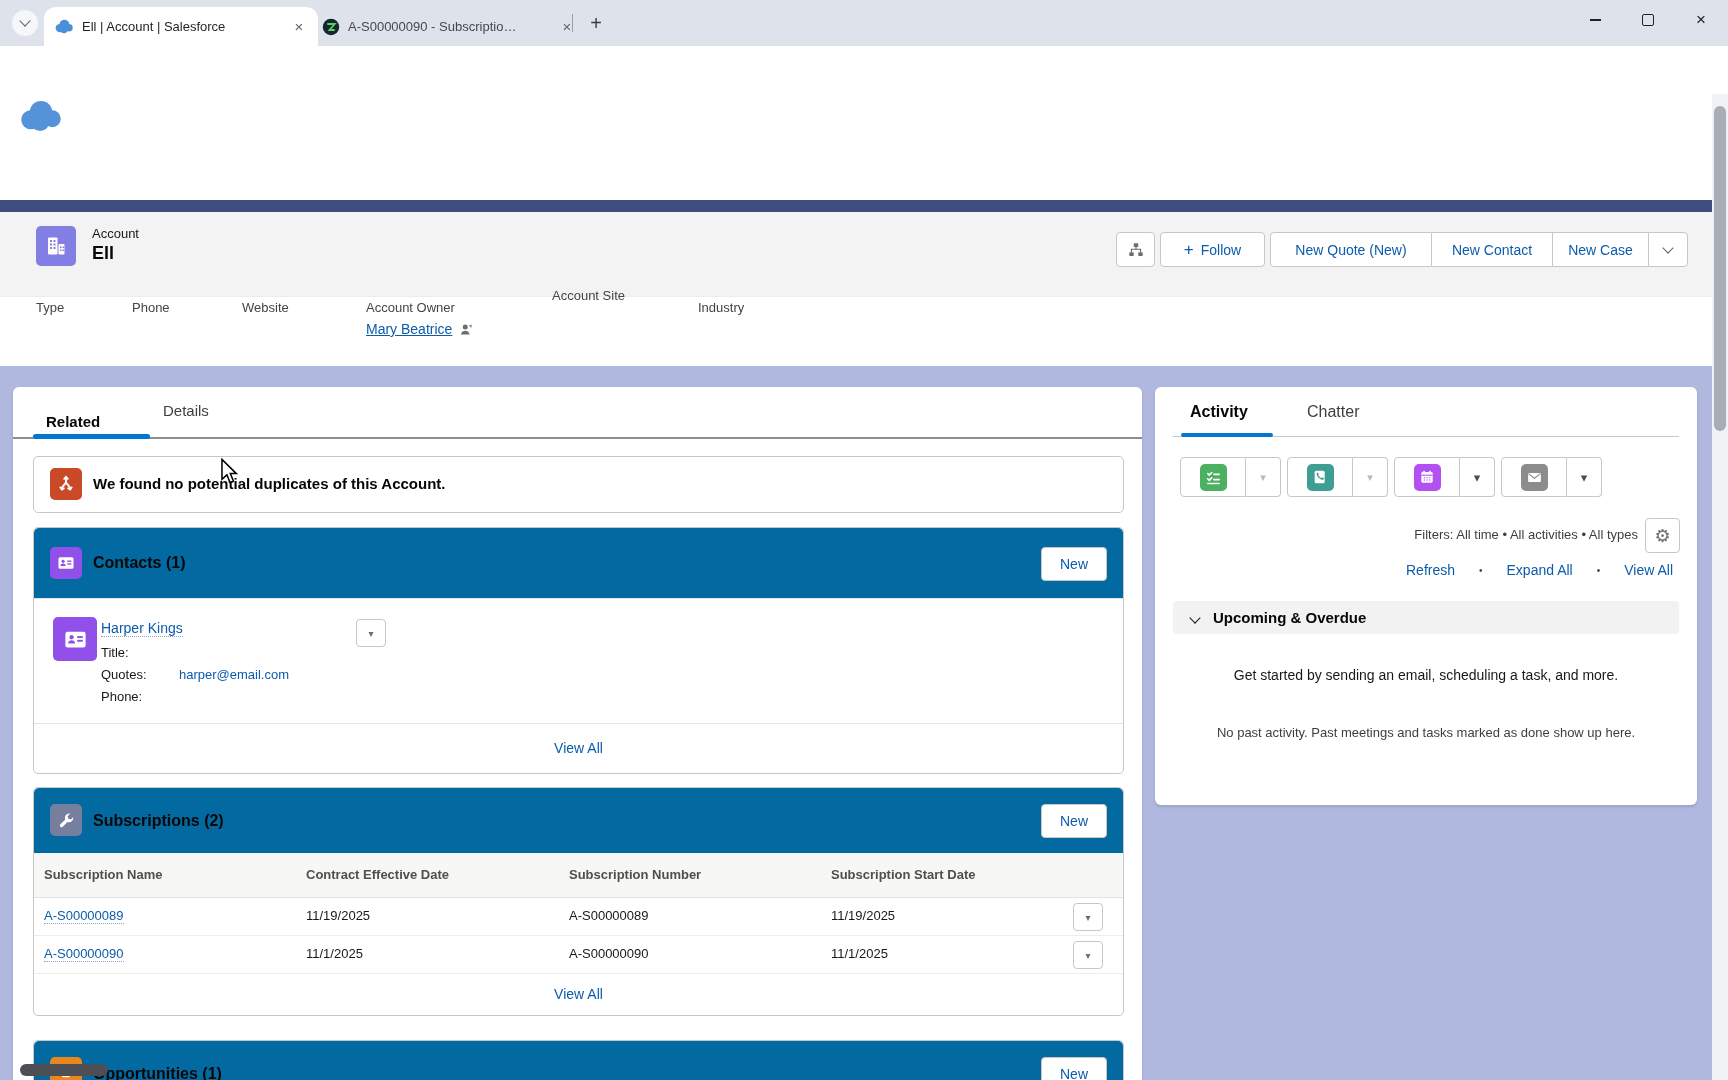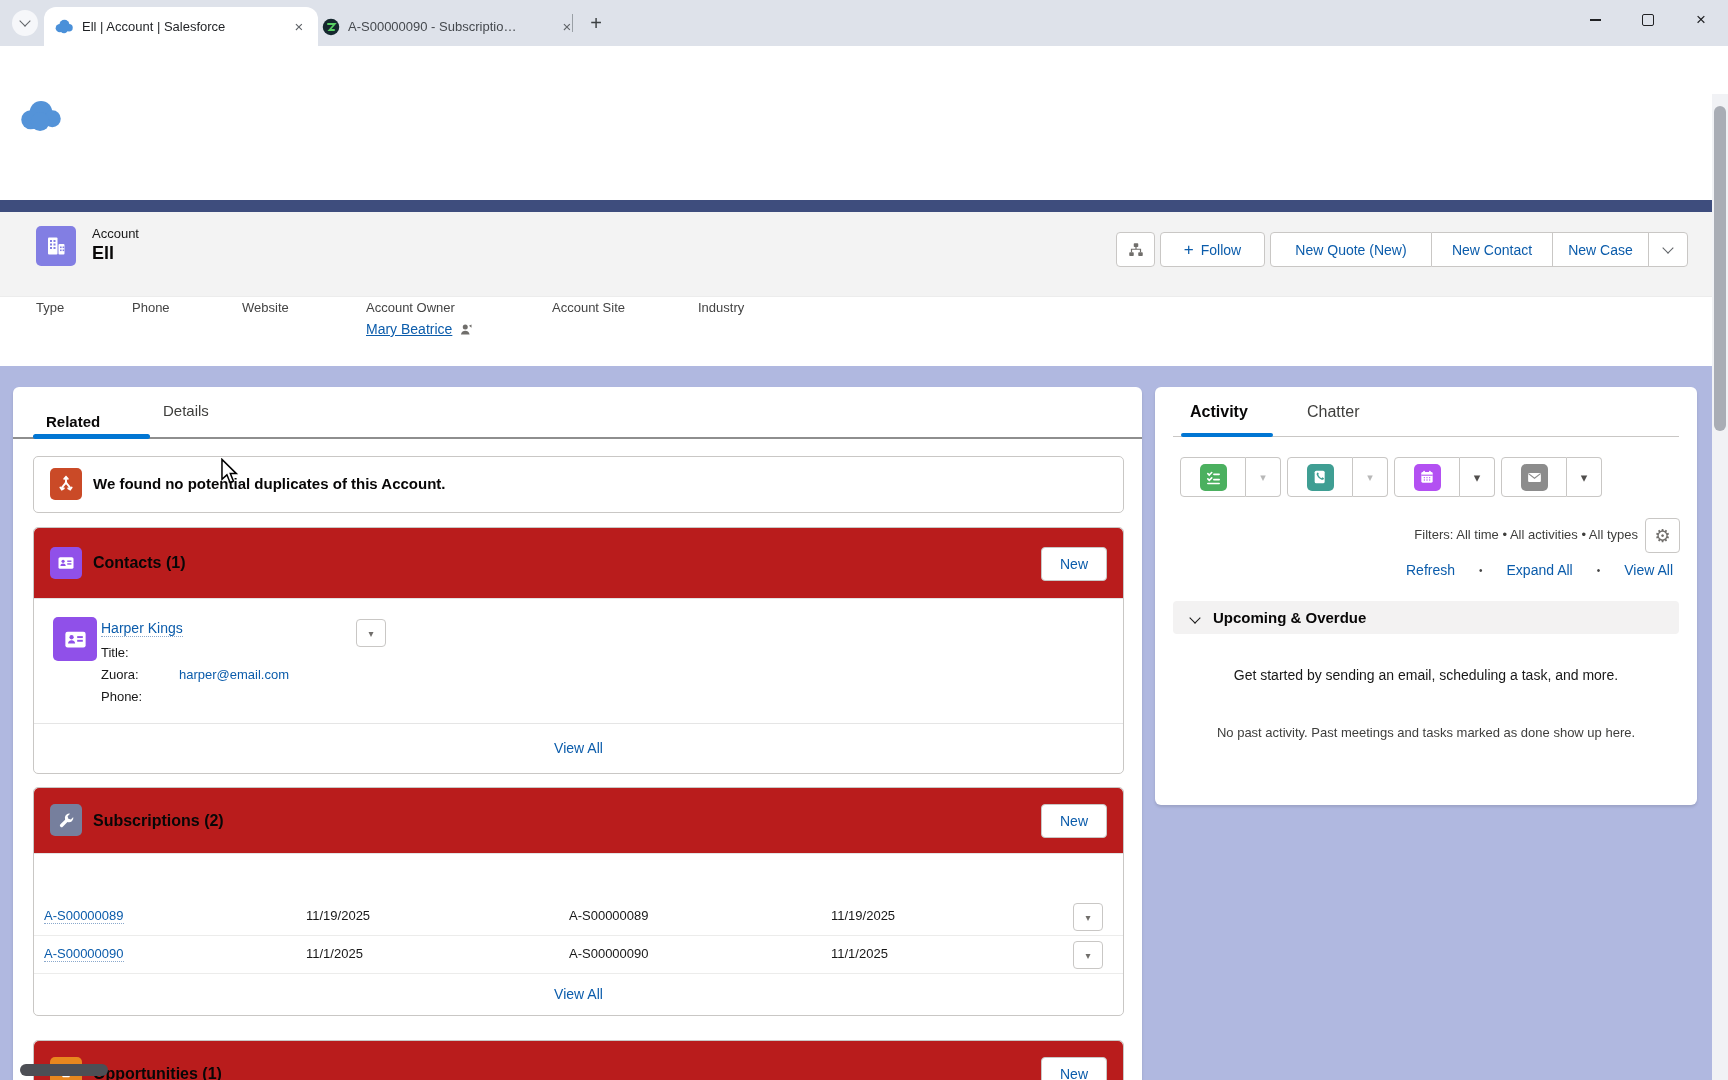--- a/index.html
+++ b/index.html
@@ -33,21 +33,21 @@
   .asterisk{color:#5a6ee0;font-style:normal;margin-right:4px;}
   
   .strip{left:0;top:200px;width:1728px;height:12px;background:#3e4d7d;}
   .accthdr{left:0;top:212px;width:1728px;height:154px;background:#fff;}
   .accthdr .grayzone{left:0;top:0;width:1728px;height:84px;background:#f3f3f3;border-bottom:1px solid #ececec;}
   .sfbtn{height:33px;border:1px solid #c9c7c5;border-radius:4px;background:#fff;color:#0b5cab;font-size:14px;display:flex;align-items:center;justify-content:center;}
   .fieldlabel{font-size:13px;color:#444;}
   
   .card{background:#fff;border-radius:6px;box-shadow:0 2px 3px rgba(0,0,0,.12);}
   .inner-card{position:absolute;border:1px solid #c9c7c5;border-radius:5px;background:#fff;}
-  .sec-hdr{position:absolute;left:0;top:0;right:0;background:#b91c1c;border-bottom:1px solid #e3e3e3;border-radius:5px 5px 0 0;}
+  .sec-hdr{position:absolute;left:0;top:0;right:0;background:#0369a1;border-bottom:1px solid #e3e3e3;border-radius:5px 5px 0 0;}
   .icontile{position:absolute;border-radius:5px;display:flex;align-items:center;justify-content:center;}
   .sec-title{font-size:16px;font-weight:700;color:#080707;}
   .newbtn{position:absolute;width:64px;height:32px;border:1px solid #c9c7c5;border-radius:4px;background:#fff;color:#0b5cab;font-size:14px;display:flex;align-items:center;justify-content:center;}
   .lnk{color:#0b5cab;text-decoration:none;}
   .dotlnk{color:#0b5cab;border-bottom:1px dotted #8aa8cc;}
   .ddbtn{position:absolute;width:28px;height:26px;border:1px solid #c9c7c5;border-radius:4px;background:#fff;color:#706e6b;font-size:10px;display:flex;align-items:center;justify-content:center;}
   .colhdr{font-size:13px;font-weight:700;color:#514f4d;}
   .cell{font-size:13px;color:#181818;}
   .tabtxt{font-size:15px;color:#3e3e3c;}
   .tabtxt.active{font-weight:700;color:#080707;}
@@ -299,21 +299,21 @@
       <div class="sfbtn" style="width:95px;border-left:none;border-radius:0;">New Case</div>
       <div class="sfbtn" style="width:38px;border-left:1px solid #c9c7c5;border-radius:0 4px 4px 0;margin-left:-1px;">
           <span class="chev"></span>
         </div>
     </div>
 
     <div class="ab fieldlabel" style="left:36px;top:88px;">Type</div>
     <div class="ab fieldlabel" style="left:132px;top:88px;">Phone</div>
     <div class="ab fieldlabel" style="left:242px;top:88px;">Website</div>
     <div class="ab fieldlabel" style="left:366px;top:88px;">Account Owner</div>
-    <div class="ab fieldlabel" style="left:552px;top:88px;">Account Site</div>
+    <div class="ab fieldlabel" style="left:552px;top:76px;">Account Site</div>
     <div class="ab fieldlabel" style="left:698px;top:88px;">Industry</div>
 
     <div class="ab" style="left:366px;top:109px;display:flex;align-items:center;gap:7px;">
       <span class="lnk" style="font-size:14px;text-decoration:underline;">Mary Beatrice</span>
       <svg width="15" height="15" viewBox="0 0 24 24">
           <circle cx="10" cy="8" r="4" fill="#706e6b"></circle>
           <path d="M3 20c.8-4.5 4-6 7-6s6.2 1.5 7 6z" fill="#706e6b"></path>
           <path d="M16 6l4-2v5z" fill="#706e6b"></path>
         </svg>
     </div>
@@ -358,21 +358,21 @@
         <svg width="27" height="27" viewBox="0 0 24 24">
             <rect x="3" y="5" width="18" height="14" rx="2" fill="#fff"></rect>
             <circle cx="8.5" cy="10" r="1.9" fill="#9050e9"></circle>
             <path d="M5.3 15.5c.2-1.8 1.6-2.8 3.2-2.8s3 1 3.2 2.8z" fill="#9050e9"></path>
             <rect x="13.5" y="9" width="5" height="1.7" fill="#9050e9"></rect>
             <rect x="13.5" y="12.3" width="5" height="1.7" fill="#9050e9"></rect>
           </svg>
       </div>
       <div class="ab" style="left:67px;top:92px;font-size:14px;"><span class="dotlnk">Harper Kings</span></div>
       <div class="ab cell" style="left:67px;top:117px;">Title:</div>
-      <div class="ab cell" style="left:67px;top:139px;">Zuora:</div>
+      <div class="ab cell" style="left:67px;top:139px;">Quotes:</div>
       <div class="ab" style="left:145px;top:139px;font-size:13px;"><span class="lnk">harper@email.com</span></div>
       <div class="ab cell" style="left:67px;top:161px;">Phone:</div>
       <div class="ddbtn" style="left:322px;top:91px;">
           <span>▾</span>
         </div>
 
       <div class="ab" style="left:0;top:195px;width:1089px;height:1px;background:#e5e5e5;"></div>
       <div class="ab" style="left:0;top:196px;width:1089px;height:48px;display:flex;align-items:center;justify-content:center;font-size:14px;">
           <span class="lnk">View All</span>
         </div>
@@ -382,20 +382,26 @@
       <div class="sec-hdr" style="height:65px;">
         <div class="icontile" style="left:16px;top:16px;width:32px;height:32px;background:#767f9d;">
           <svg width="19" height="19" viewBox="0 0 24 24">
               <path d="M20.5 7.5a5.5 5.5 0 0 1-7.3 6.4l-5.9 5.9a2.1 2.1 0 0 1-3-3l5.9-5.9A5.5 5.5 0 0 1 16.5 3.4L13.4 6.5l.9 3.2 3.2.9 3.1-3.1z" fill="#fff"></path>
             </svg>
         </div>
         <div class="ab sec-title" style="left:59px;top:24px;">Subscriptions (2)</div>
         <div class="newbtn" style="left:1007px;top:16px;">New</div>
       </div>
 
+      <div class="ab" style="left:0;top:65px;width:1089px;height:44px;background:#f7f7f6;border-bottom:1px solid #e2e2e2;">
+        <div class="ab colhdr" style="left:10px;top:14px;">Subscription Name</div>
+        <div class="ab colhdr" style="left:272px;top:14px;">Contract Effective Date</div>
+        <div class="ab colhdr" style="left:535px;top:14px;">Subscription Number</div>
+        <div class="ab colhdr" style="left:797px;top:14px;">Subscription Start Date</div>
+      </div>
 
       <div class="ab" style="left:0;top:109px;width:1089px;height:38px;border-bottom:1px solid #ececeb;">
         <div class="ab" style="left:10px;top:11px;font-size:13px;"><span class="dotlnk">A-S00000089</span></div>
         <div class="ab cell" style="left:272px;top:11px;">11/19/2025</div>
         <div class="ab cell" style="left:535px;top:11px;">A-S00000089</div>
         <div class="ab cell" style="left:797px;top:11px;">11/19/2025</div>
         <div class="ddbtn" style="left:1039px;top:6px;">
             <span>▾</span>
           </div>
       </div>

